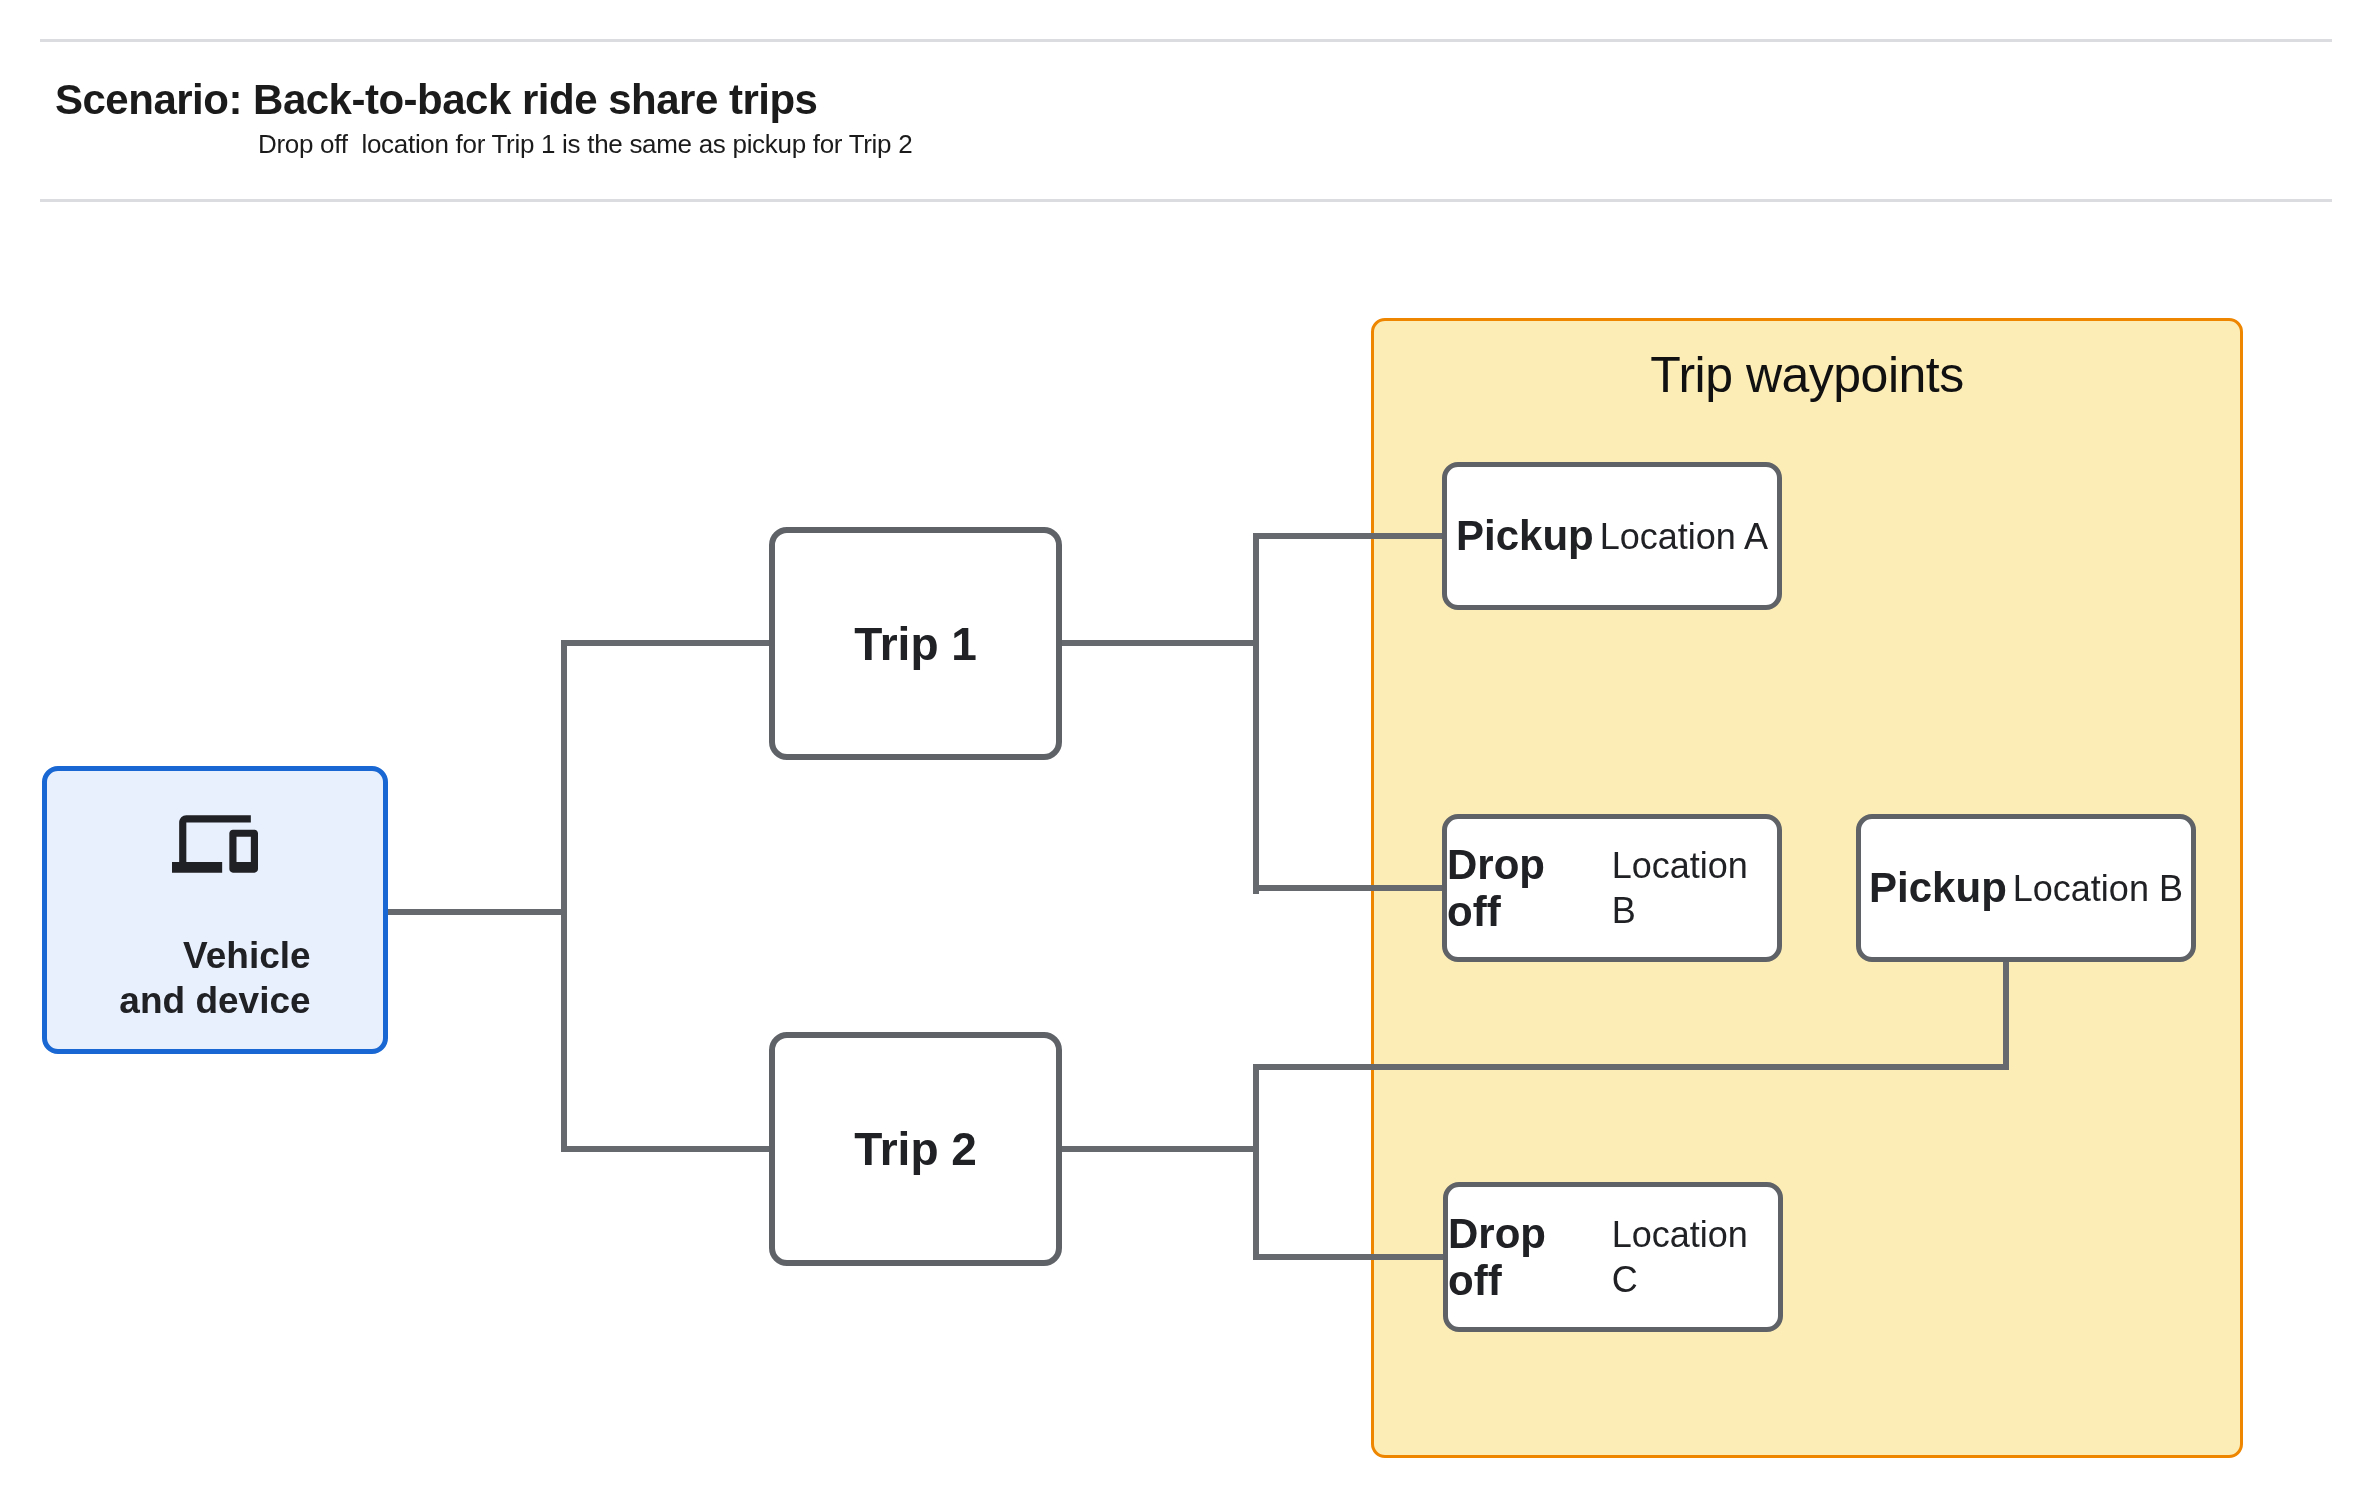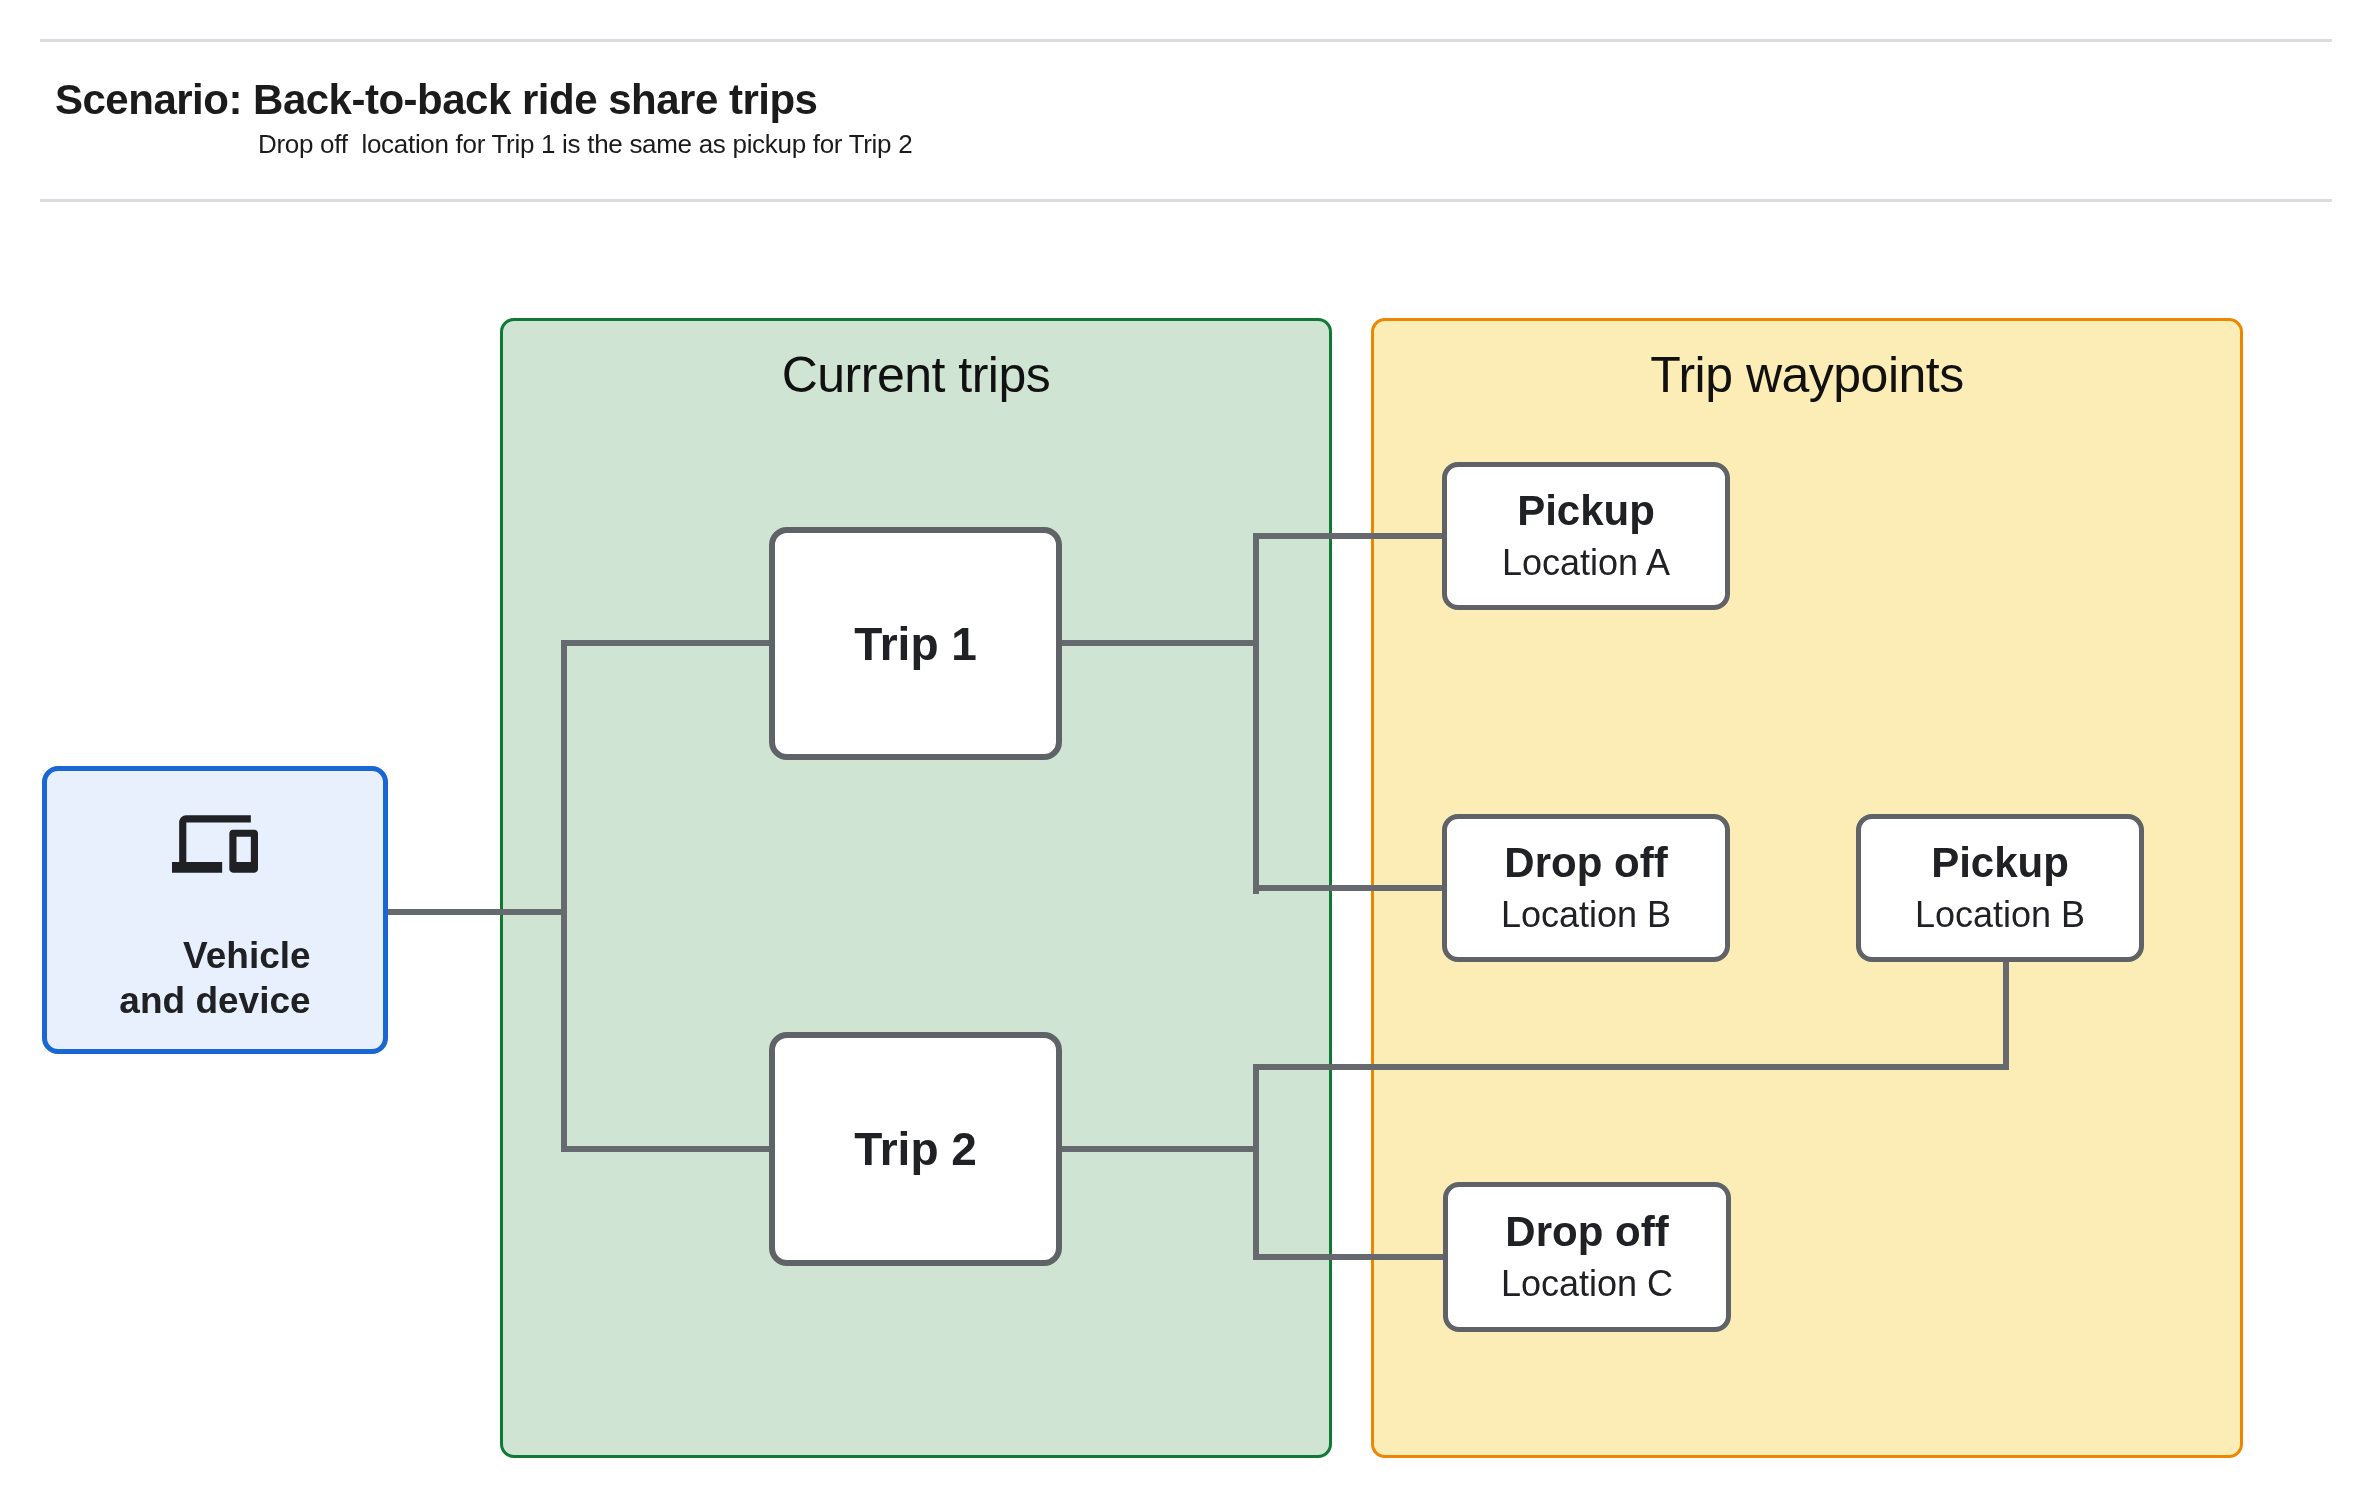--- a/index.html
+++ b/index.html
@@ -44,23 +44,23 @@
   }
   .conn { position:absolute; background:var(--connector); z-index:2; }
   .node { position:absolute; background:#ffffff; z-index:3; display:flex; }
   .node.trip {
     width:293px; height:233px;
     border:6px solid var(--node-border); border-radius:18px;
     align-items:center; justify-content:center;
     font-size:46px; font-weight:700;
   }
   .node.waypoint {
-    width:288px; height:148px;
+    width:340px; height:148px;
     border:5px solid var(--node-border); border-radius:16px;
-    flex-direction:column; align-items:center; justify-content:center; gap:6px;
+    align-items:center; justify-content:center; gap:6px;
   }
   .waypoint-title { font-size:42px; font-weight:700; line-height:1.12; }
   .waypoint-subtitle { font-size:36px; font-weight:400; line-height:1.25; }
   .node.vehicle {
     left:42px; top:766px; width:346px; height:288px;
     background:var(--blue-fill);
     border:5px solid var(--blue-border); border-radius:16px;
     flex-direction:column; align-items:center;
     padding-top:44px; gap:60px;
   }
@@ -70,23 +70,20 @@
 </head>
 <body>
 
 <div class="canvas">
 
   <div class="rule" style="left:40px; top:39px; width:2292px;"></div>
   <div class="page-title">Scenario: Back-to-back ride share trips</div>
   <div class="page-subtitle">Drop off  location for Trip 1 is the same as pickup for Trip 2</div>
   <div class="rule" style="left:40px; top:199px; width:2292px;"></div>
 
-  <div class="panel green" style="left:500px; top:318px; width:832px; height:1140px;">
-    <div class="panel-title">Current trips</div>
-  </div>
   <div class="panel orange" style="left:1371px; top:318px; width:872px; height:1140px;padding-left:28px;">
     <div class="panel-title">Trip waypoints</div>
   </div>
 
   <div class="conn" style="left:385px; top:909px; width:182px; height:6px;"></div>
   <div class="conn" style="left:561px; top:640px; width:6px; height:512px;"></div>
   <div class="conn" style="left:561px; top:640px; width:211px; height:6px;"></div>
   <div class="conn" style="left:561px; top:1146px; width:211px; height:6px;"></div>
   <div class="conn" style="left:1056px; top:640px; width:203px; height:6px;"></div>
   <div class="conn" style="left:1253px; top:533px; width:6px; height:361px;"></div>

